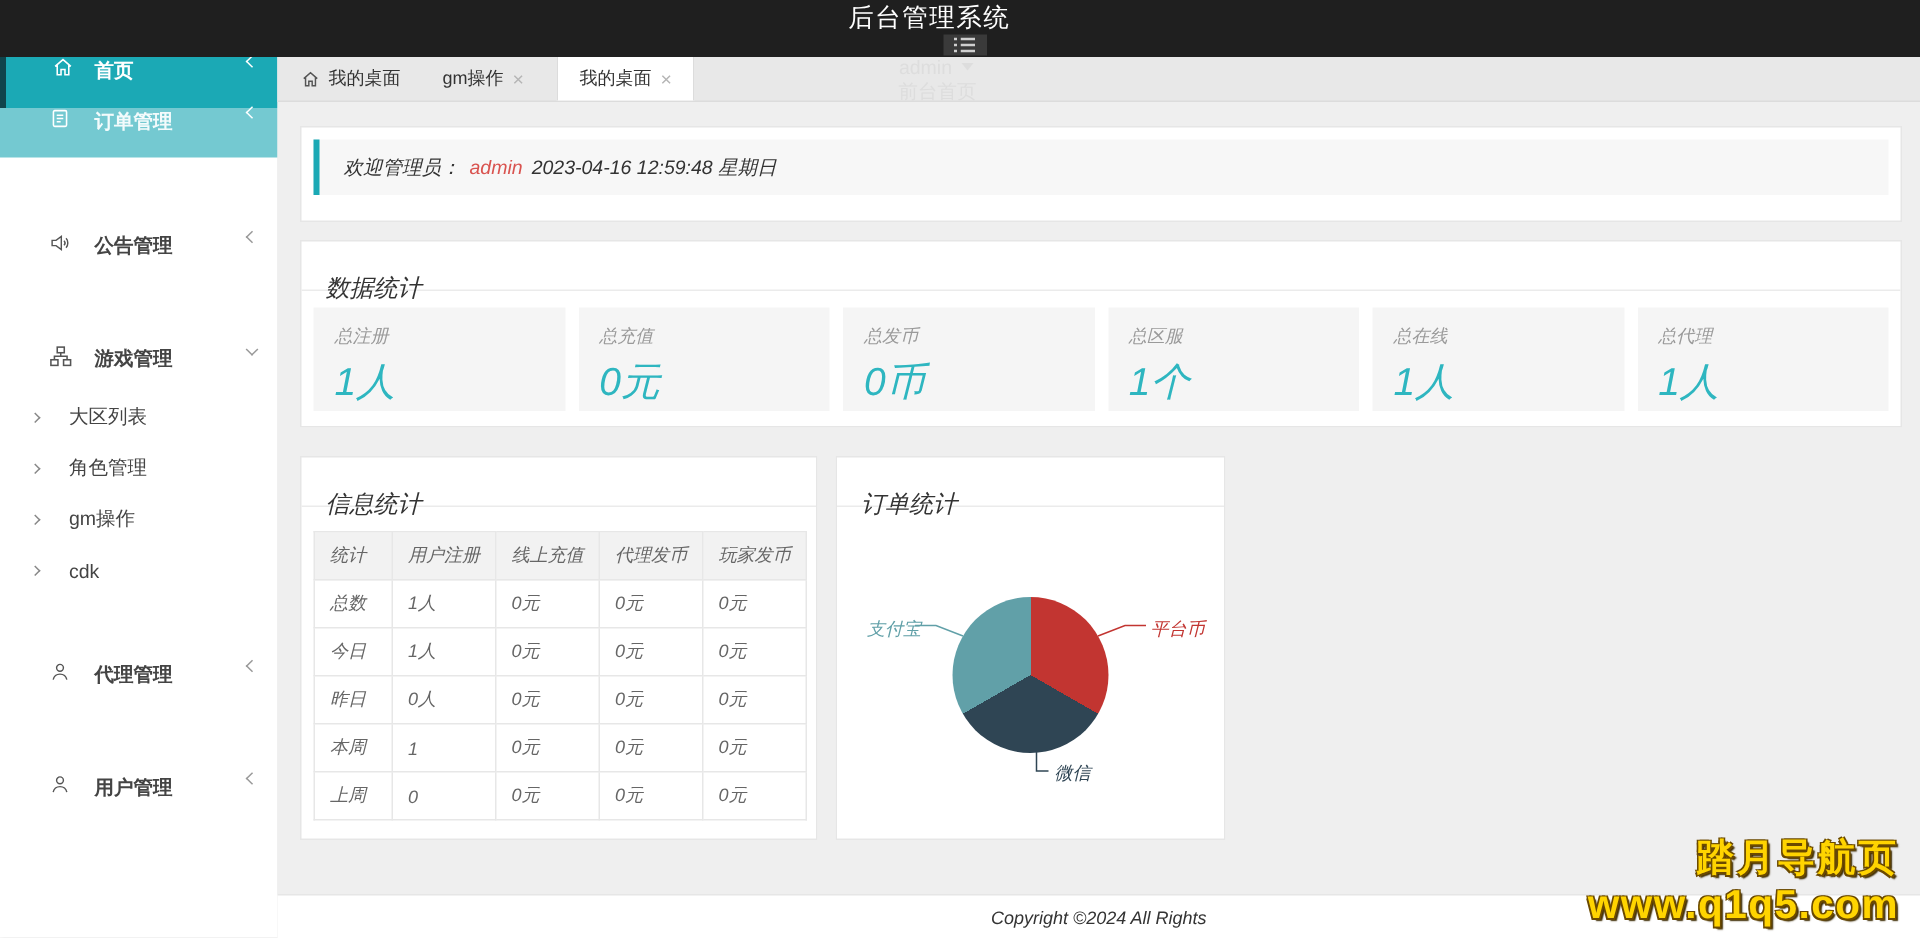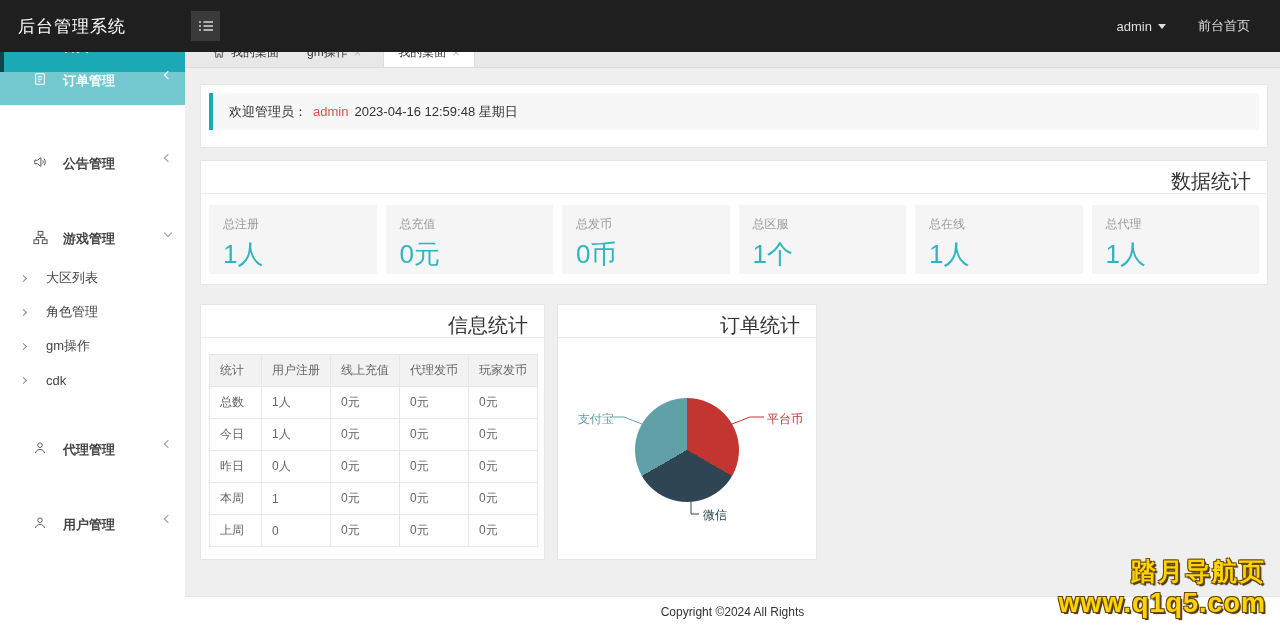--- a/index.html
+++ b/index.html
@@ -1,20 +1,20 @@
 <!DOCTYPE html>
 <html><head>
 <meta charset="utf-8">
 <style>
   * { margin:0; padding:0; box-sizing:border-box; }
   html,body { width:1280px; height:625px; overflow:hidden; }
   body { font-family:"Liberation Sans","DejaVu Sans",sans-serif; background:#efefef; color:#333; }
 
   
-  .header { position:absolute; left:0; top:0; width:1280px; height:52px; background:#1f1f1f; display:flex; align-items:center; z-index:20; }
+  .header { position:absolute; left:0; top:0; width:1280px; height:38px; background:#1f1f1f; display:flex; align-items:center; z-index:20;flex-direction:column; }
   .brand { width:185px; padding-left:18px; color:#fff; font-size:17px; letter-spacing:1px; }
   .menu-toggle { margin-left:6px; width:29px; height:30px; background:#3a3a3a; border:none; display:flex; align-items:center; justify-content:center; cursor:pointer; }
   .hspacer { flex:1; }
   .user-menu { color:#ddd; font-size:13px; display:flex; align-items:center; gap:6px; margin-right:32px; cursor:pointer; }
   .caret { width:0; height:0; border-left:4px solid transparent; border-right:4px solid transparent; border-top:5px solid #ddd; }
   .front-link { color:#ddd; font-size:13px; text-decoration:none; margin-right:30px; cursor:pointer; }
 
   
   .sidebar { position:absolute; left:0; top:38px; width:185px; height:587px; background:#fff; box-shadow:1px 0 3px rgba(0,0,0,.08); }
   .side-item { height:33px; display:flex; align-items:flex-start; padding:0 14px 0 17px; cursor:pointer; font-size:13px; color:#444;font-weight:bold; }
@@ -31,30 +31,30 @@
   .chev { display:inline-block; width:6px; height:6px; border-color:currentColor; }
   .chev-left  { border-left:1.5px solid; border-bottom:1.5px solid; transform:rotate(45deg); }
   .chev-down  { border-left:1.5px solid; border-bottom:1.5px solid; transform:rotate(-45deg); }
   .chev-right { border-top:1.5px solid; border-right:1.5px solid; transform:rotate(45deg); }
   .side-item.teal-active .chev, .side-item.teal-light .chev { border-color:#fff; }
   .side-item.plain .chev { border-color:#999; }
   .sub-item .chev { border-color:#888; width:5px; height:5px; }
 
   
   .main { position:absolute; left:185px; top:38px; width:1095px; height:587px; background:#efefef; }
-  .tabbar { height:30px; background:#e8e8e8; border-bottom:1px solid #dcdcdc; display:flex; align-items:stretch; padding-left:14px; font-size:12px; color:#333; }
+  .tabbar { height:30px; background:#e8e8e8; border-bottom:1px solid #dcdcdc; display:flex; align-items:stretch; padding-left:2px; font-size:12px; color:#333; }
   .tab { display:flex; align-items:center; gap:6px; padding:0 14px; cursor:pointer; }
   .tab .x { color:#b5b5b5; font-size:13px; line-height:1; cursor:pointer; }
   .tab.active { background:#fff; border-left:1px solid #dcdcdc; border-right:1px solid #dcdcdc; margin-left:8px; }
   .tab .tab-home-icon { color:#555; display:flex; }
 
-  .content { position:relative; width:1014px; height:556px; }
+  .content { position:relative; width:1014px; height:556px;font-style:italic; }
 
   .panel { background:#fff; border:1px solid #e6e6e6; }
-  .panel-h { height:33px; line-height:32px; padding:4px 16px; font-size:20px; color:#333; border-bottom:1px solid #ebebeb;text-align:right; }
+  .panel-h { height:33px; line-height:32px; padding:16px 16px; font-size:16px; color:#333; border-bottom:1px solid #ebebeb; }
 
   .welcome-panel { position:absolute; left:15px; top:16px; width:1068px; height:64px; padding:8px; }
   .welcome-strip { height:37px; background:#f7f7f7; border-left:4px solid #1BA9B5; display:flex; align-items:center; padding-left:16px; font-size:13px; color:#333; }
   .welcome-strip .admin-name { color:#D9534F; margin:0 6px; }
 
   .stats-panel { position:absolute; left:15px; top:92px; width:1068px; height:125px; }
   .cards { display:flex; gap:9px; padding:11px 8px; }
   .card { flex:1; background:#f5f5f5; height:69px; padding:11px 14px; }
   .card .c-label { font-size:12px; color:#9a9a9a; }
   .card .c-value { font-size:26px; color:#2EB6C0; margin-top:4px; }

